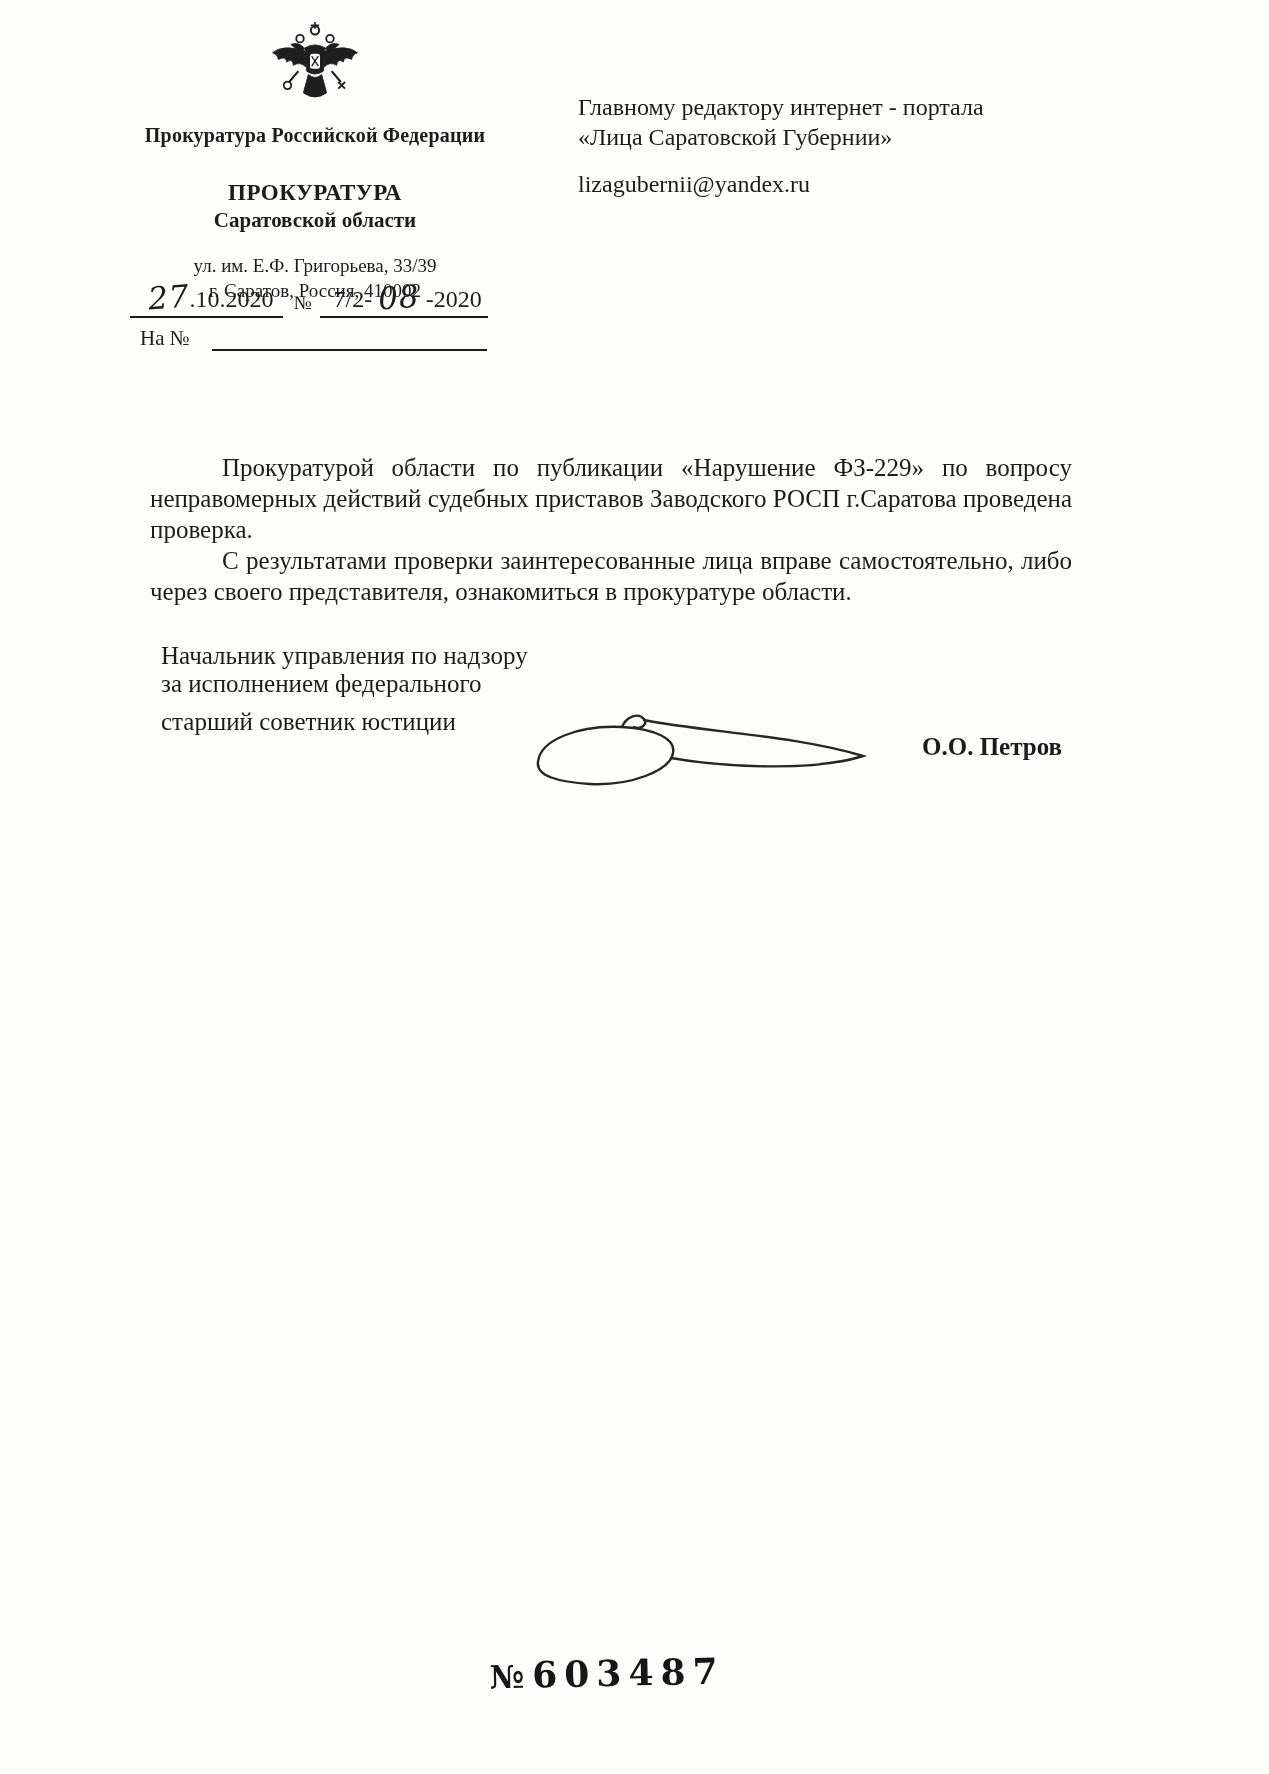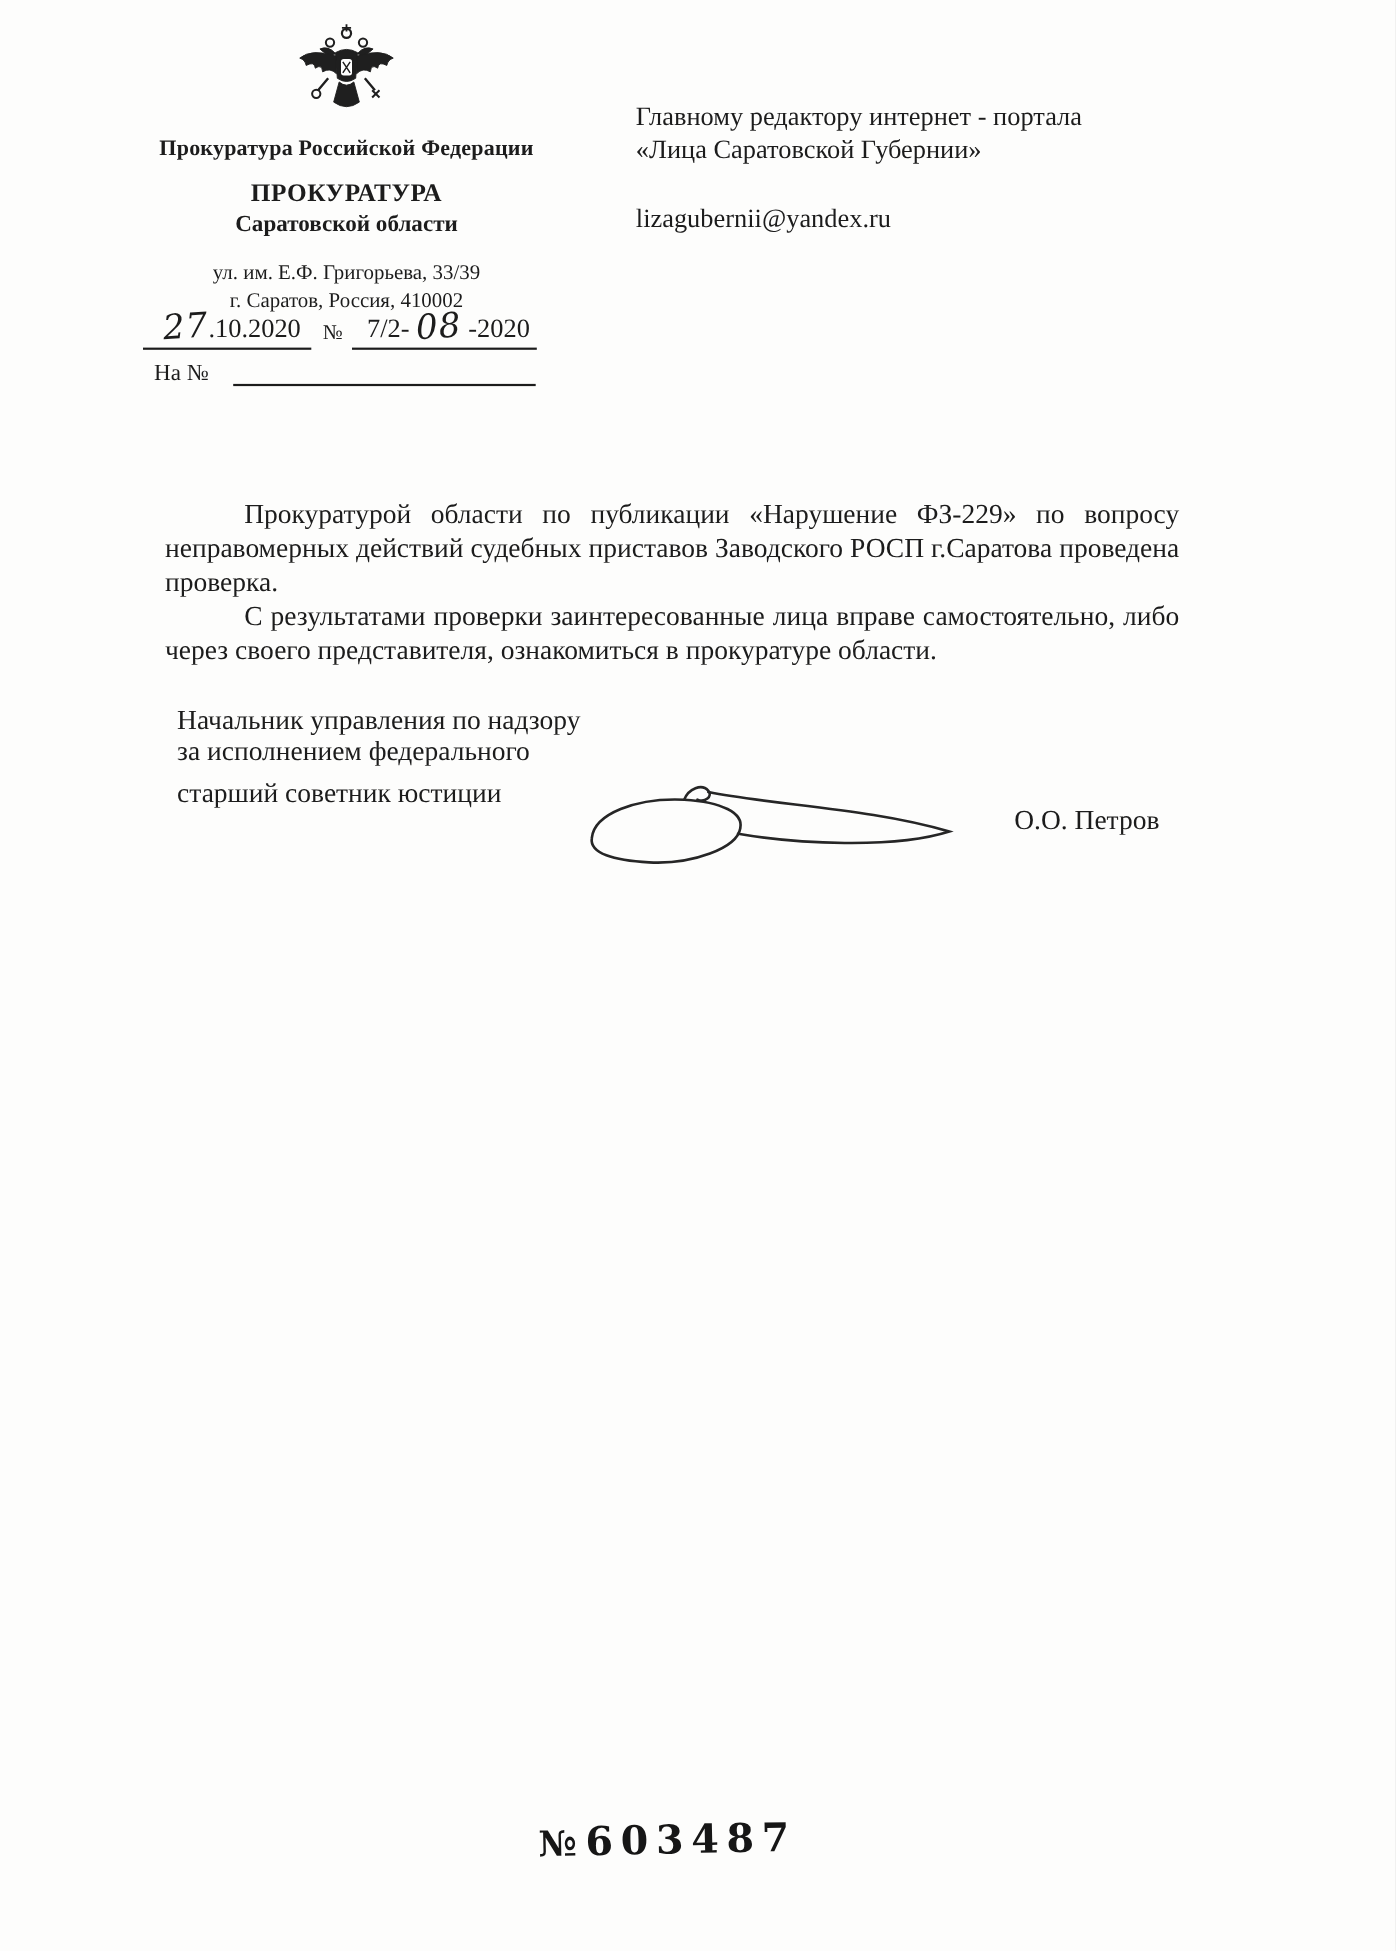--- a/index.html
+++ b/index.html
@@ -10,49 +10,49 @@
     background:#fdfdfc;
     color:#1c1c1c;
     font-family:"Liberation Serif", serif;
     overflow:hidden;
     box-shadow:0 0 8px rgba(0,0,0,.25);
   }
   
   .lh{position:absolute;left:128px;top:20px;width:374px;text-align:center;}
   .emblem{display:block;margin:0 auto;width:100px;height:94px;}
   .org-top{margin-top:10px;font-weight:bold;font-size:20px;letter-spacing:.2px;}
-  .org-name{margin-top:16px;font-weight:bold;font-size:23px;letter-spacing:.5px;}
+  .org-name{margin-top:33px;font-weight:bold;font-size:23px;letter-spacing:.5px;}
   .org-region{font-weight:bold;font-size:21px;margin-top:2px;text-align:center;}
   .addr{font-size:19px;line-height:25px;margin-top:20px;text-align:center;}
   
   .ref-row{position:absolute;left:130px;top:278px;width:390px;display:flex;align-items:flex-end;font-size:24px;}
   .ref-date{display:inline-block;border-bottom:2px solid #1c1c1c;padding:0 10px 2px 18px;white-space:nowrap;}
   .ref-no-sign{font-size:19px;padding:0 8px 4px 10px;}
   .ref-num{display:inline-block;border-bottom:2px solid #1c1c1c;padding:0 6px 2px 14px;white-space:nowrap;}
   .hand{
     font-family:"DejaVu Serif", serif;
     font-style:italic;
     font-size:31px;
     letter-spacing:1px;
     display:inline-block;
     transform:rotate(-4deg) translateY(1px);
   }
   .na-row{position:absolute;left:140px;top:326px;font-size:21px;display:flex;align-items:flex-end;}
   .na-line{display:inline-block;width:275px;border-bottom:2px solid #1c1c1c;margin-left:22px;height:20px;}
   
   .recipient{position:absolute;left:578px;top:92px;width:480px;font-size:24px;line-height:30px;}
-  .recipient .email{margin-top:32px;}
+  .recipient .email{margin-top:17px;}
   
   .body-text{position:absolute;left:150px;top:452px;width:922px;font-size:25px;line-height:31px;text-align:justify;}
   .body-text p{margin:0;text-indent:72px;}
   
   .sig-block{position:absolute;left:161px;top:642px;font-size:25px;line-height:27.5px;}
   .sig-rank{margin-top:11px;}
   .sig-curve{position:absolute;left:528px;top:710px;width:348px;height:88px;}
-  .sig-name{position:absolute;left:922px;top:733px;font-size:25px;}
+  .sig-name{position:absolute;left:922px;top:733px;font-size:25px;font-weight:bold;}
   
   .stamp{
     position:absolute;left:452px;top:1652px;width:310px;
     text-align:center;
     font-family:"DejaVu Serif", serif;
     font-weight:bold;font-size:36px;letter-spacing:7px;
     transform:rotate(-1.2deg);
     color:#161616;
   }
   .stamp .no{font-size:32px;letter-spacing:2px;margin-right:6px;}

